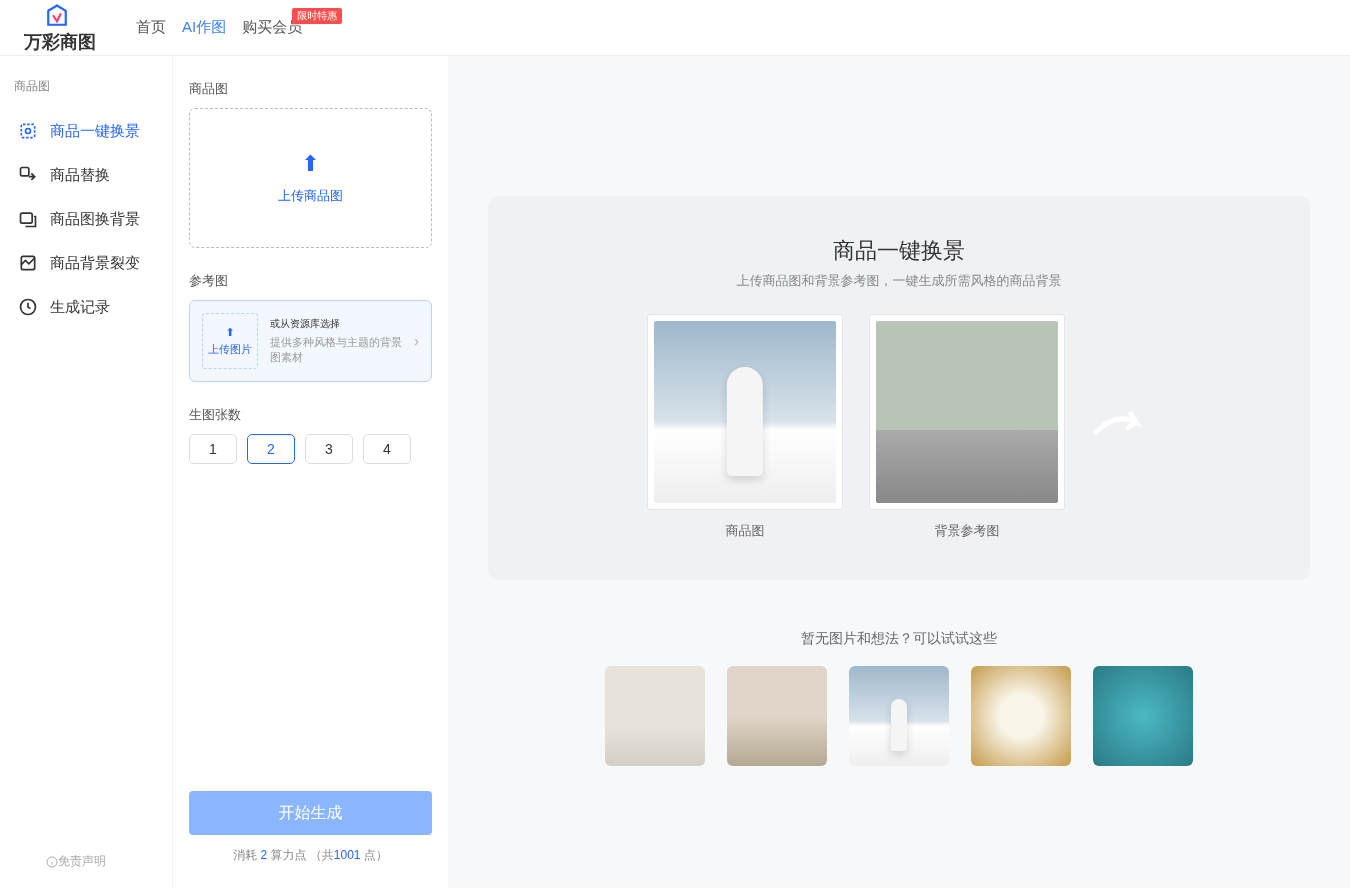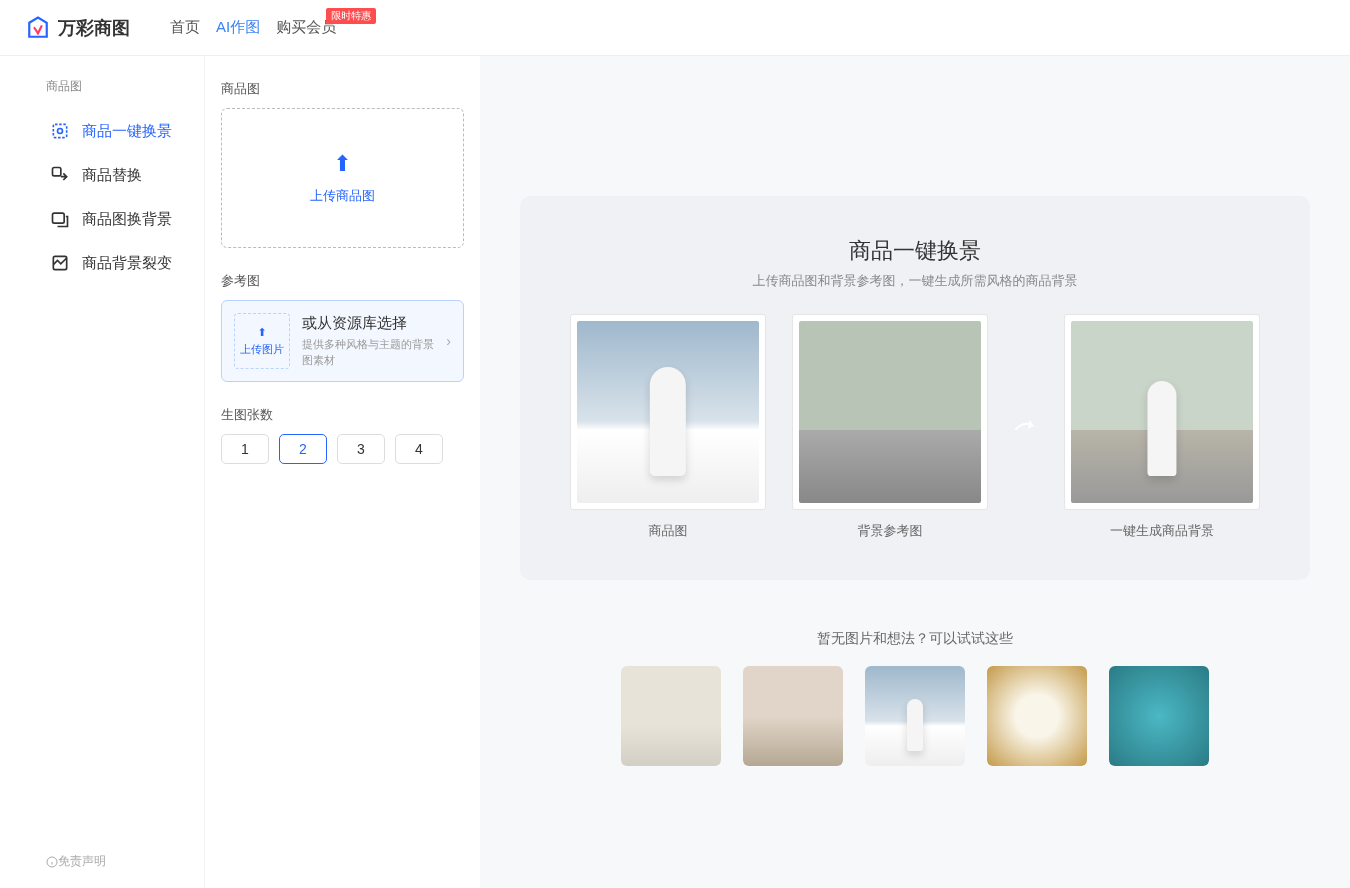--- a/index.html
+++ b/index.html
@@ -1,50 +1,50 @@
 <!DOCTYPE html>
 <html><head>
 <meta charset="utf-8">
 <style>
 * { box-sizing: border-box; margin: 0; padding: 0; }
 body { font-family: -apple-system, "PingFang SC", "Microsoft YaHei", sans-serif; background: #fff; color: #333; font-size: 14px; }
 
 
 .header { height: 56px; display: flex; align-items: center; padding: 0 24px; border-bottom: 1px solid #eee; }
-.logo { display: flex; align-items: center; font-weight: bold; font-size: 18px; margin-right: 40px; }
+.logo { display: flex; align-items: center; font-weight: bold; font-size: 18px; margin-right: 40px; flex-direction: column; }
 .logo-icon { width: 28px; height: 28px; margin-right: 6px; }
 .nav { display: flex; gap: 16px; }
 .nav-item { color: #555; cursor: pointer; font-size: 15px; position: relative; }
 .nav-item.active { color: #3b82f6; }
 .badge { position: absolute; top: -10px; right: -40px; background: #ff4d4f; color: #fff; font-size: 10px; padding: 1px 5px; border-radius: 2px; }
 .header-right { margin-left: auto; display: flex; align-items: center; gap: 18px; }
 .header-link { color: #2564ff; cursor: pointer; }
 .points { display: flex; align-items: center; gap: 6px; background: #fff5e6; border: 1px solid #ffd591; padding: 5px 12px; border-radius: 8px; font-weight: 600; color: #555; }
 .coin { width: 16px; height: 16px; background: radial-gradient(circle, #ffd700, #ffa500); border-radius: 50%; display: inline-block; }
 .avatar { width: 30px; height: 30px; background: #cce4ff; border-radius: 50%; display: flex; align-items: center; justify-content: center; }
 
 
-.layout { display: flex; height: calc(100vh - 56px); padding-left: 32px; }
+.layout { display: flex; height: calc(100vh - 56px); }
 .sidebar { width: 172px; padding: 22px 14px; font-size: 14px; }
 .sidebar-title { font-size: 12px; color: #888; margin-bottom: 14px; }
 .sidebar-item { display: flex; align-items: center; gap: 12px; padding: 12px 4px; cursor: pointer; color: #333; font-size: 15px; }
 .sidebar-item.active { color: #2564ff; }
 .side-icon { width: 20px; height: 20px; display: flex; align-items: center; justify-content: center; }
 .disclaimer { position: absolute; bottom: 18px; left: 46px; color: #aaa; font-size: 12px; display: flex; align-items: center; }
 
 
 .panel { width: 276px; background: #fff; padding: 24px 16px; flex-shrink: 0; border-left: 1px solid #f2f2f2; display: flex; flex-direction: column; }
 .panel-label { font-size: 13px; color: #555; margin-bottom: 10px; }
 .upload-box { border: 1px dashed #bbb; border-radius: 6px; height: 140px; display: flex; flex-direction: column; align-items: center; justify-content: center; gap: 10px; cursor: pointer; margin-bottom: 24px; }
 .upload-icon { color: #2564ff; font-size: 22px; }
 .upload-text { color: #2564ff; font-size: 13px; }
 .ref-box { border: 1px solid #b9d2ff; background: #f3f7ff; border-radius: 6px; padding: 12px; display: flex; align-items: center; gap: 12px; margin-bottom: 24px; cursor: pointer; }
 .ref-upload { border: 1px dashed #b9d2ff; border-radius: 4px; width: 56px; height: 56px; display: flex; flex-direction: column; align-items: center; justify-content: center; color: #2564ff; font-size: 11px; gap: 3px; }
 .ref-select { flex: 1; }
-.ref-title { font-size: 15px; color: #333; margin-bottom: 4px; }
+.ref-title { font-size: 10px; color: #333; margin-bottom: 4px; }
 .ref-desc { font-size: 11px; color: #999; line-height: 1.4; }
 .chev { color: #aaa; }
 .count-btns { display: flex; gap: 10px; }
 .count-btn { width: 48px; height: 30px; border: 1px solid #ddd; border-radius: 5px; display: flex; align-items: center; justify-content: center; cursor: pointer; background: #fff; }
 .count-btn.active { border-color: #2564ff; color: #2564ff; }
 .panel-footer { margin-top: auto; }
 .start-btn { width: 100%; height: 44px; background: #8ab6ff; color: #fff; border: none; border-radius: 4px; font-size: 16px; cursor: pointer; }
 .cost { text-align: center; font-size: 12px; color: #888; margin-top: 12px; }
 .cost .blue { color: #2564ff; }
 
@@ -128,20 +128,29 @@
     </div>
     <div class="sidebar-item">
       <span class="side-icon">
           <svg width="20" height="20" viewBox="0 0 24 24" fill="none" stroke="#333" stroke-width="2">
             <rect x="4" y="4" width="16" height="16" rx="2"></rect>
             <path d="M4 14l5-5 4 4 7-7"></path>
           </svg>
         </span>
       <span>商品背景裂变</span>
     </div>
+    <div class="sidebar-item">
+      <span class="side-icon">
+          <svg width="20" height="20" viewBox="0 0 24 24" fill="none" stroke="#333" stroke-width="2">
+            <circle cx="12" cy="12" r="9"></circle>
+            <path d="M12 7v5l3 2"></path>
+          </svg>
+        </span>
+      <span>生成记录</span>
+    </div>
     <div class="disclaimer">
       <svg width="12" height="12" viewBox="0 0 24 24" fill="none" stroke="#aaa" stroke-width="2">
           <circle cx="12" cy="12" r="10"></circle>
           <path d="M12 8v0M12 12v5"></path>
         </svg>
       <span>免责声明</span>
     </div>
   </div>
 
   <div class="panel">
@@ -161,20 +170,26 @@
         <div class="ref-desc">提供多种风格与主题的背景图素材</div>
       </div>
       <span class="chev">›</span>
     </div>
     <div class="panel-label">生图张数</div>
     <div class="count-btns">
       <div class="count-btn">1</div>
       <div class="count-btn active">2</div>
       <div class="count-btn">3</div>
       <div class="count-btn">4</div>
+    </div>
+    <div class="panel-footer">
+      <button class="start-btn">开始生成</button>
+      <div class="cost">
+        <span>消耗 </span><span class="blue">2</span><span> 算力点  （共</span><span class="blue">1001</span><span> 点）</span>
+      </div>
     </div>
   </div>
 
   <div class="main">
     <div class="hero">
       <div class="hero-title">商品一键换景</div>
       <div class="hero-sub">上传商品图和背景参考图，一键生成所需风格的商品背景</div>
       <div class="hero-row">
         <div class="hero-card">
           <div class="hero-img">
@@ -186,28 +201,20 @@
         </div>
         <div class="hero-card">
           <div class="hero-img">
               <div class="hero-img-inner sc-kitchen"></div>
             </div>
           <div class="hero-cap">背景参考图</div>
         </div>
         <svg class="arrow-svg" viewBox="0 0 60 50">
             <path d="M5 30 Q25 10 45 20 L40 12 M45 20 L37 26" fill="none" stroke="#fff" stroke-width="5" stroke-linecap="round"></path>
           </svg>
-        <div class="hero-card">
-          <div class="hero-img">
-              <div class="hero-img-inner sc-result">
-                <div class="bottle bottle-sm"></div>
-              </div>
-            </div>
-          <div class="hero-cap">一键生成商品背景</div>
-        </div>
       </div>
     </div>
     <div class="prompt">暂无图片和想法？可以试试这些</div>
     <div class="samples">
       <div class="sample">
           <div class="sample-inner s-purifier"></div>
         </div>
       <div class="sample">
           <div class="sample-inner s-chair"></div>
         </div>

